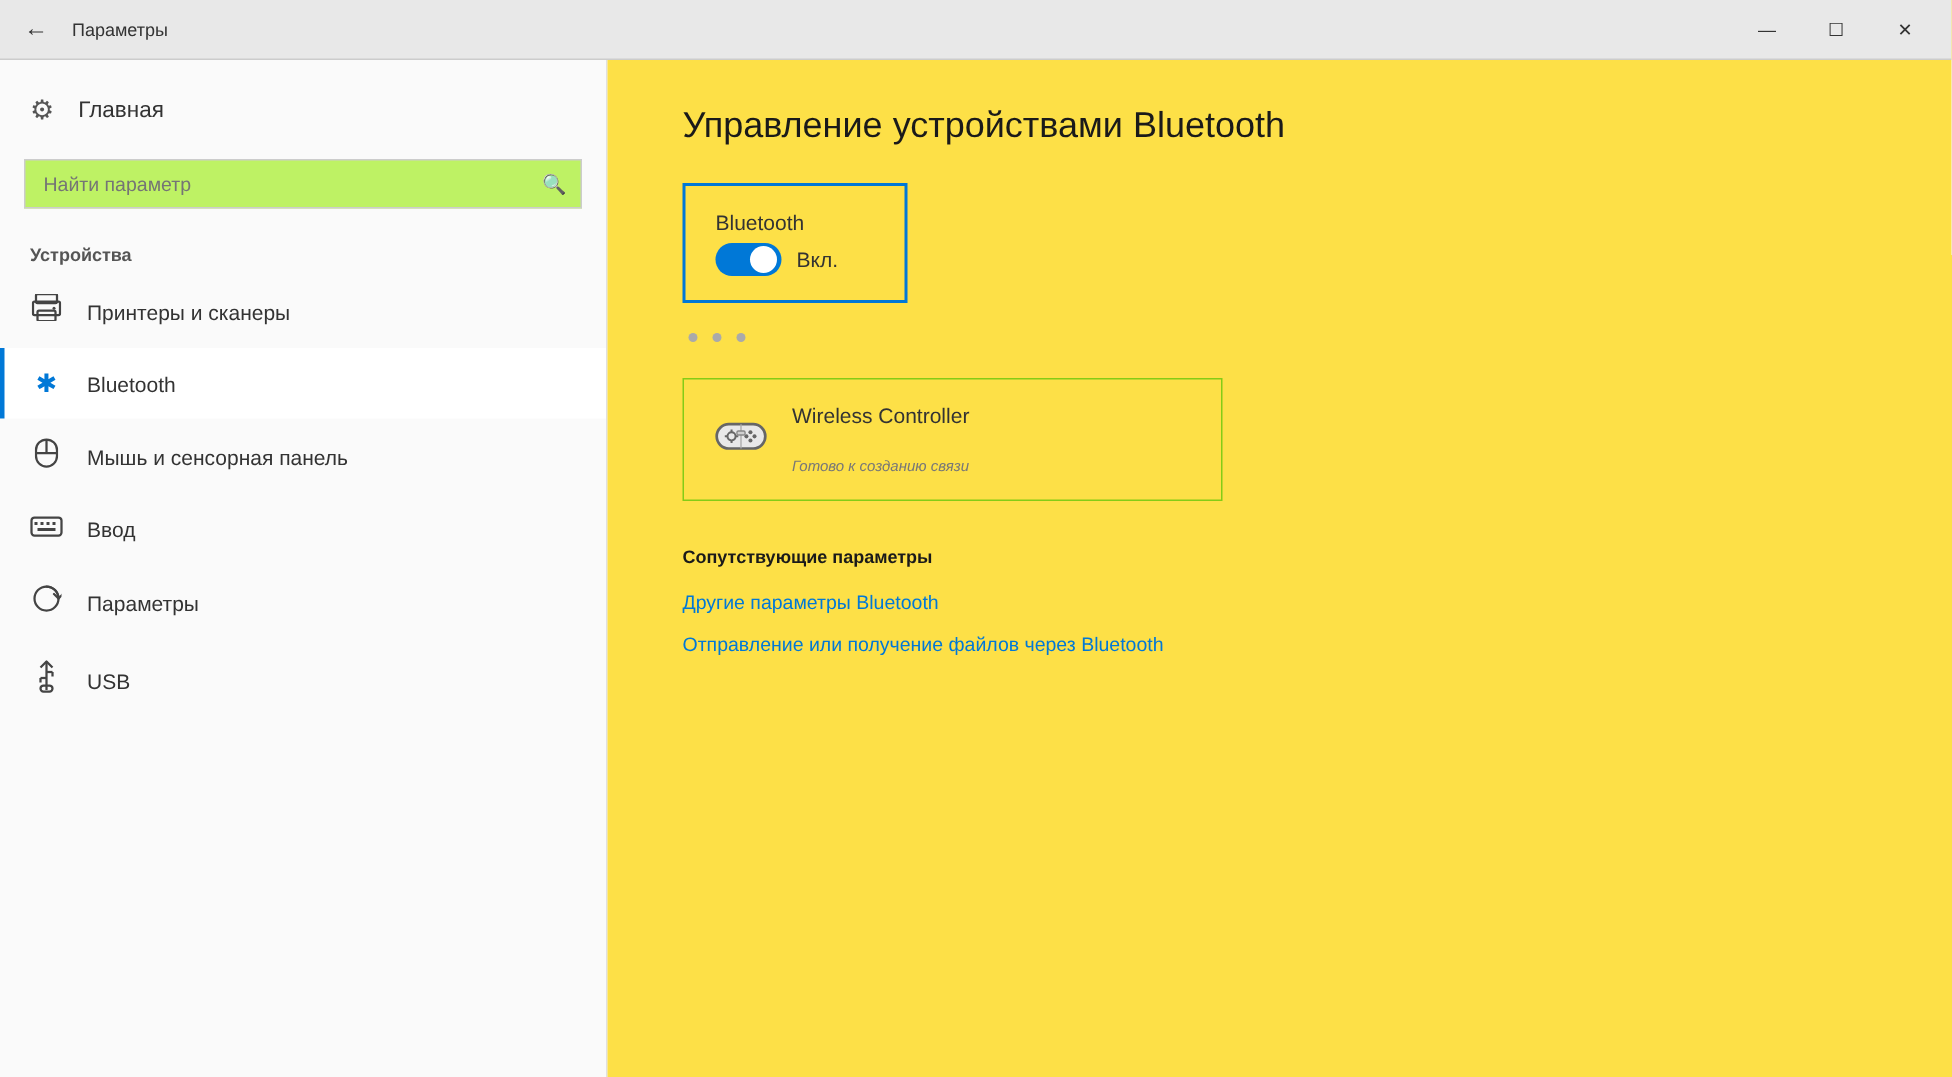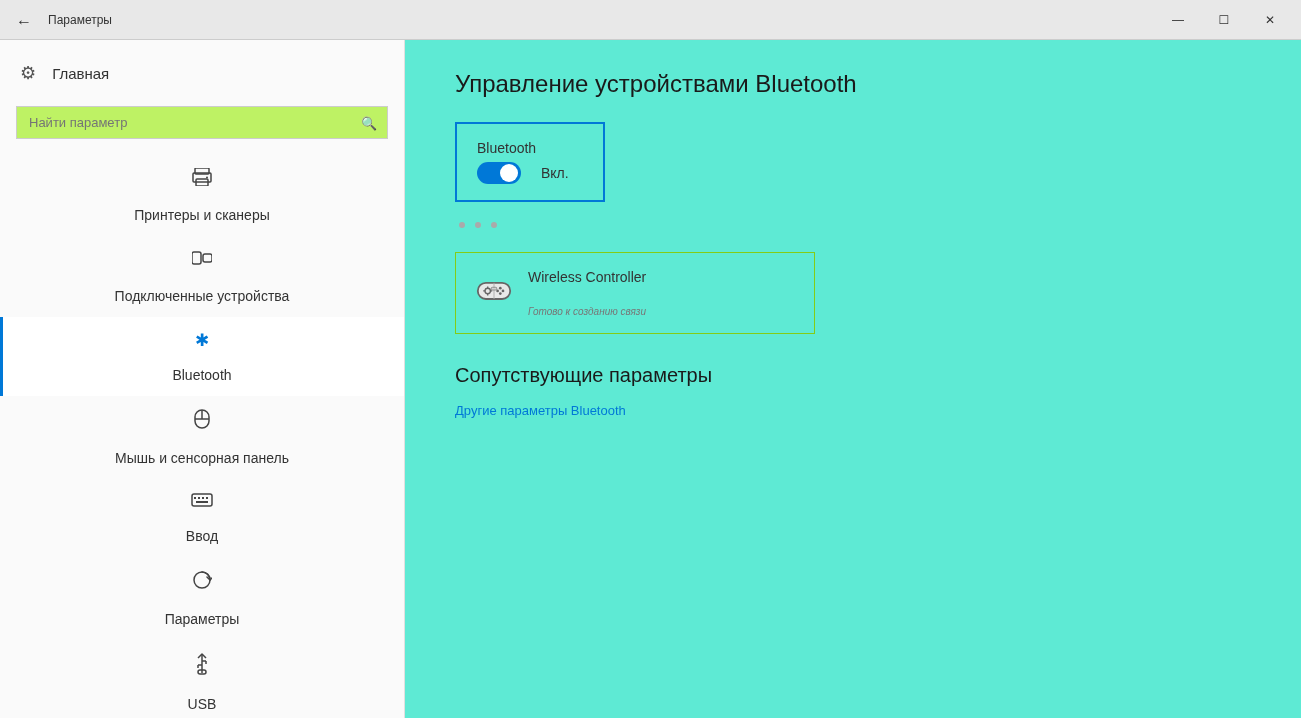--- a/index.html
+++ b/index.html
@@ -115,41 +115,40 @@
 
     .sidebar-item {
       display: flex;
       align-items: center;
       padding: 13px 20px;
       cursor: pointer;
       font-size: 14px;
       color: #333;
       gap: 16px;
       position: relative;
-      flex-direction: column;
     }
     .sidebar-item.active {
       background: white;
       border-left: 3px solid #0078d7;
       padding-left: 17px;
     }
     .sidebar-item .icon {
       font-size: 17px;
       color: #444;
       width: 22px;
       text-align: center;
     }
     .sidebar-item.active .icon { color: #0078d7; }
 
     
     .content {
       flex: 1;
       padding: 30px 50px;
       overflow-y: auto;
-      background: #5eead4;
+      background: #fde047;
     }
 
     .content-title {
       font-size: 24px;
       font-weight: 300;
       color: #1a1a1a;
       margin-bottom: 24px;
     }
 
     
@@ -167,21 +166,21 @@
       color: #333;
       font-weight: 400;
       display: block;
       margin-bottom: 6px;
     }
 
     
     .toggle-container {
       display: flex;
       align-items: center;
-      gap: 20px;
+      gap: 10px;
     }
     .toggle-switch {
       width: 44px;
       height: 22px;
       background: #0078d7;
       border-radius: 11px;
       position: relative;
       cursor: pointer;
       display: flex;
       align-items: center;
@@ -244,22 +243,22 @@
     }
     .device-status {
       font-size: 10px;
       color: #777;
       margin-top: 21px;
       font-style: italic;
     }
 
     
     .related-title {
-      font-size: 20px;
-      font-weight: 400;
+      font-size: 12px;
+      font-weight: 700;
       color: #1a1a1a;
       margin-bottom: 16px;
     }
     .related-link {
       font-size: 13px;
       color: #0078d7;
       cursor: pointer;
       margin-bottom: 12px;
       display: block;
       margin-top: 13px;
@@ -304,42 +303,34 @@
     <div class="sidebar-home">
       <span class="icon">⚙</span>
       <span>Главная</span>
     </div>
 
     <div class="sidebar-search">
       <input type="text" placeholder="Найти параметр" style="">
       <span class="search-icon">🔍</span>
     </div>
 
+    <div class="sidebar-section-title">Устройства</div>
 
     <div class="sidebar-item">
       <span class="icon">
         <svg width="20" height="18" viewBox="0 0 20 18" fill="none">
           <rect x="3" y="0" width="14" height="6" rx="1" stroke="#444" stroke-width="1.5" fill="none"></rect>
           <rect x="1" y="5" width="18" height="9" rx="1" stroke="#444" stroke-width="1.5" fill="none"></rect>
           <rect x="4" y="11" width="12" height="7" rx="1" stroke="#444" stroke-width="1.5" fill="none"></rect>
           <circle cx="15" cy="9.5" r="1" fill="#444"></circle>
         </svg>
       </span>
       <span>Принтеры и сканеры</span>
     </div>
 
-    <div class="sidebar-item">
-      <span class="icon">
-        <svg width="20" height="18" viewBox="0 0 20 18" fill="none">
-          <rect x="0" y="3" width="9" height="12" rx="2" stroke="#444" stroke-width="1.5" fill="none"></rect>
-          <rect x="11" y="5" width="9" height="8" rx="2" stroke="#444" stroke-width="1.5" fill="none"></rect>
-        </svg>
-      </span>
-      <span>Подключенные устройства</span>
-    </div>
 
     <div class="sidebar-item active">
       <span class="icon bt-symbol">✱</span>
       <span>Bluetooth</span>
     </div>
 
     <div class="sidebar-item">
       <span class="icon">
         <svg width="16" height="20" viewBox="0 0 16 20" fill="none">
           <rect x="1" y="1" width="14" height="18" rx="7" stroke="#444" stroke-width="1.5" fill="none"></rect>
@@ -435,15 +426,16 @@
       </div>
       <div>
         <div class="device-name">Wireless Controller</div>
         <div class="device-status">Готово к созданию связи</div>
       </div>
     </div>
 
     
     <h2 class="related-title">Сопутствующие параметры</h2>
     <a class="related-link">Другие параметры Bluetooth</a>
+    <a class="related-link">Отправление или получение файлов через Bluetooth</a>
 
   </div>
 </div>
 
 </body></html>

